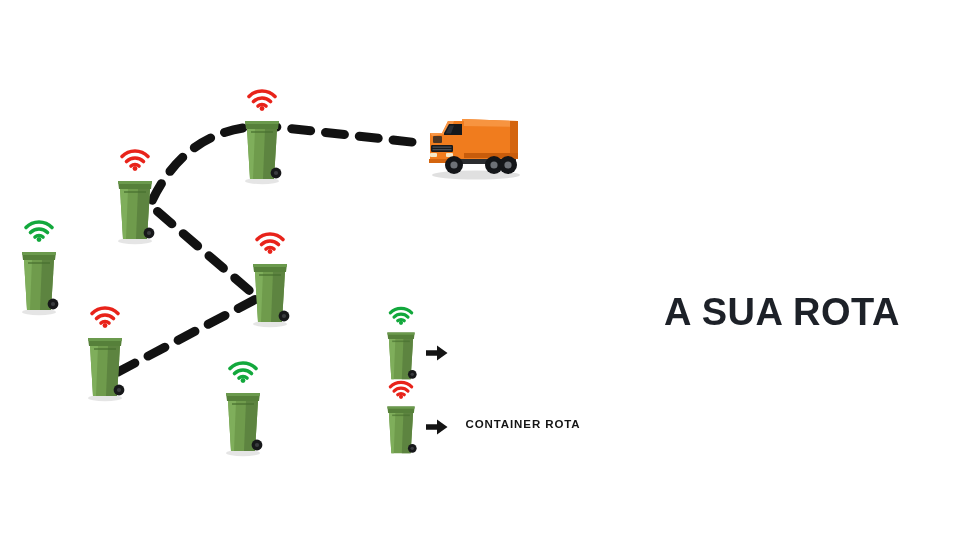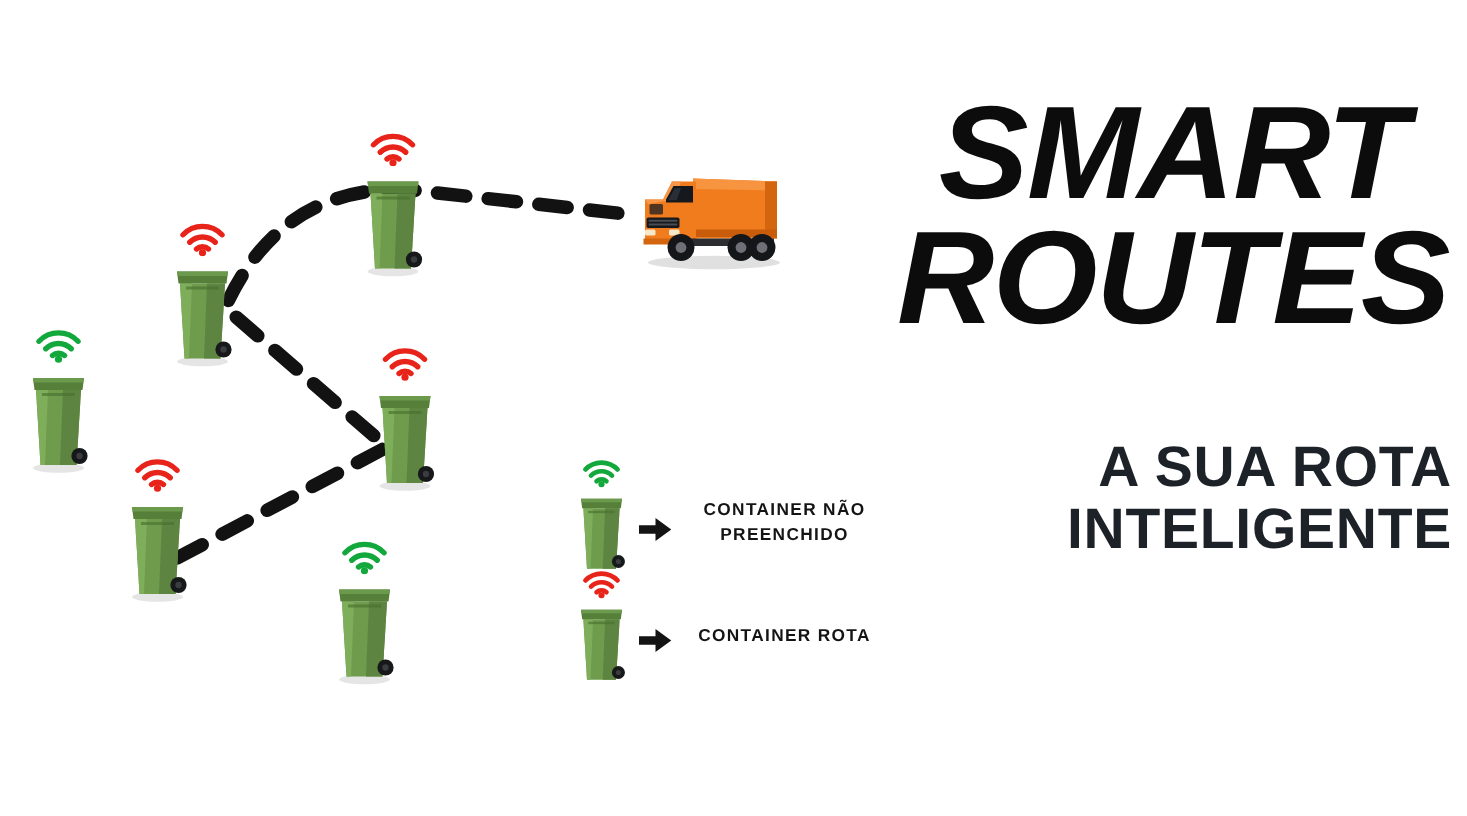--- a/index.html
+++ b/index.html
@@ -48,21 +48,20 @@
     text-align: center;
   }
   .subtitle-line {
     font-family: "Liberation Sans", sans-serif;
     font-weight: 700;
     color: #1d2128;
     font-size: 38px;
     line-height: 1.08;
     letter-spacing: 0.5px;
     white-space: nowrap;
-    text-align: right;
   }
 
   
   #map-svg {
     position: absolute;
     left: 0;
     top: 0;
     width: 600px;
     height: 500px;
   }
@@ -339,21 +338,20 @@
           <path d="M6 8 L40 8 L39 16 L7 16 Z" fill="#56803a"></path>
           <path d="M6 8 L40 8 L39.6 11 L6.4 11 Z" fill="#6b9a4d"></path>
           <rect x="12" y="18" width="22" height="2" fill="#48702f" opacity="0.65"></rect>
           <circle cx="37" cy="60" r="5.4" fill="#17181a"></circle>
           <circle cx="37" cy="60" r="2.1" fill="#3a3c3f"></circle>
         </svg>
       </div>
       <svg class="legend-arrow" viewBox="0 0 22 18">
         <path d="M0 6.2 L11 6.2 L11 1.4 L21.5 9 L11 16.6 L11 11.8 L0 11.8 Z" fill="#141414"></path>
       </svg>
-      <div class="legend-label">CONTAINER NÃO PREENCHIDO</div>
     </div>
 
     <div class="legend-row">
       <div class="legend-bin">
         <svg class="wifi" viewBox="0 0 34 24">
           <g fill="none" stroke="#E8231A" stroke-width="3.8" stroke-linecap="round">
             <path d="M4 9.5 A 18 18 0 0 1 30 9.5"></path>
             <path d="M8.5 14.5 A 12 12 0 0 1 25.5 14.5"></path>
             <path d="M13 19 A 6 6 0 0 1 21 19"></path>
           </g>
@@ -371,23 +369,18 @@
         </svg>
       </div>
       <svg class="legend-arrow" viewBox="0 0 22 18">
         <path d="M0 6.2 L11 6.2 L11 1.4 L21.5 9 L11 16.6 L11 11.8 L0 11.8 Z" fill="#141414"></path>
       </svg>
       <div class="legend-label single">CONTAINER ROTA</div>
     </div>
 
   </div>
 
-  <div id="title-block">
-    <div class="title-line" id="title-line-1">SMART</div>
-    <div class="title-line" id="title-line-2">ROUTES</div>
-  </div>
 
   <div id="subtitle-block">
     <div class="subtitle-line">A SUA ROTA</div>
-    <div class="subtitle-line">INTELIGENTE</div>
   </div>
 
 </div>
 
 </body></html>

